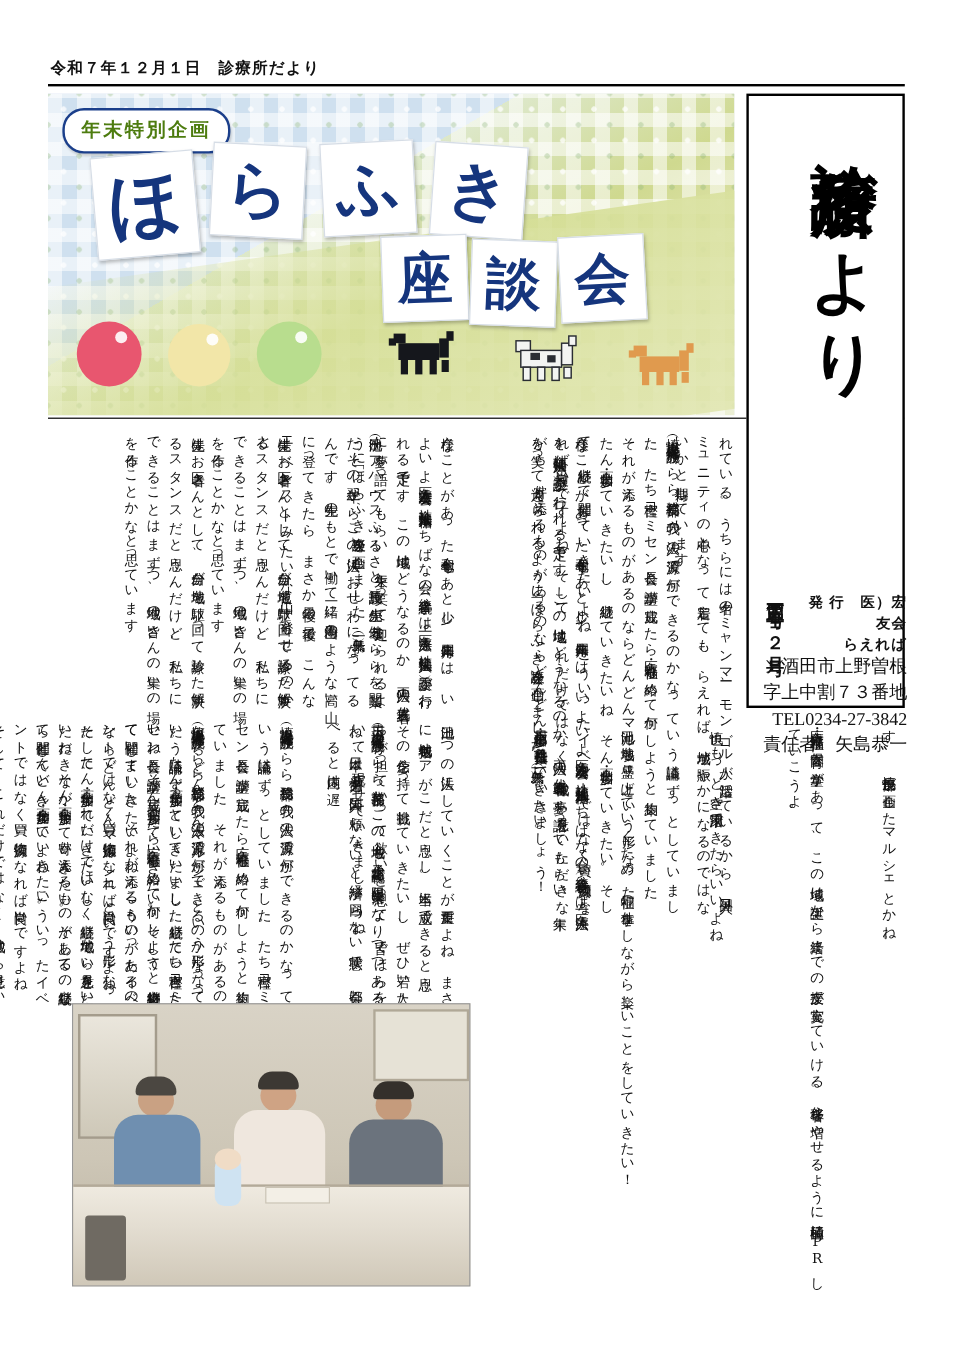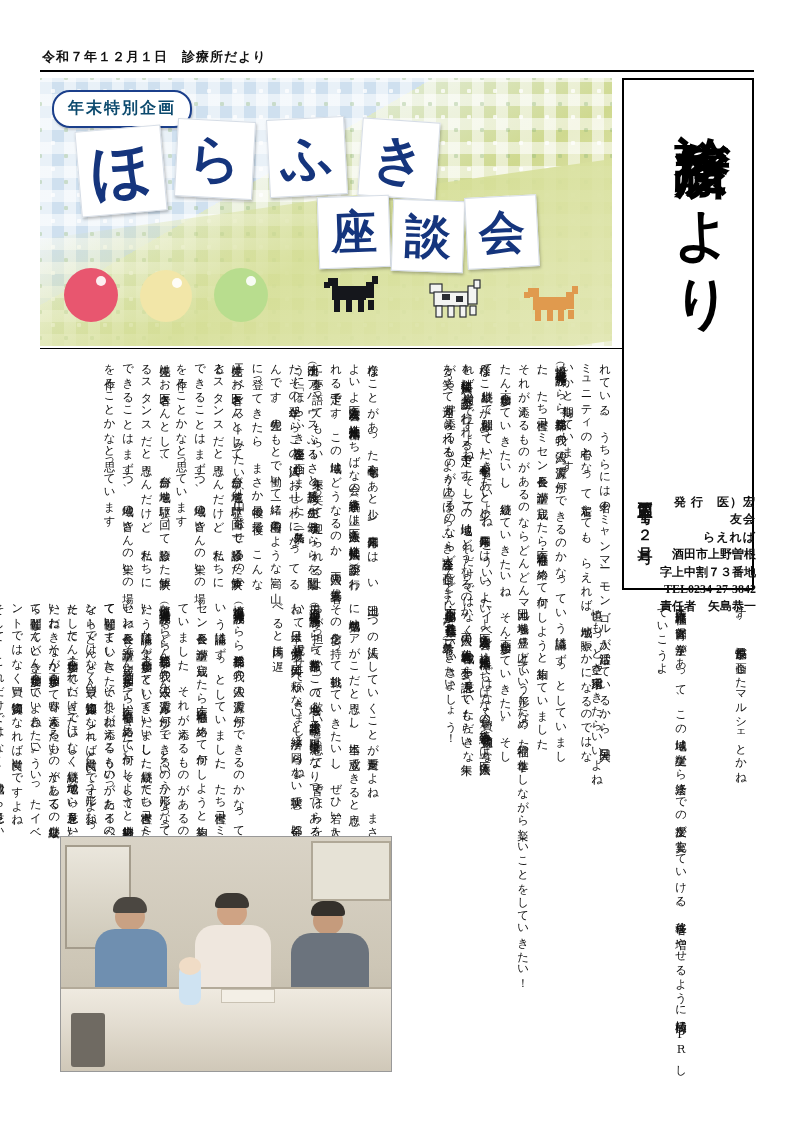--- a/index.html
+++ b/index.html
@@ -82,21 +82,21 @@
     position: absolute;
     left: 622px;
     top: 494px;
     width: 134px;
     text-align: right;
     font-size: 11px;
     line-height: 1.45;
   }
   .publisher .line1 { font-size: 12px; font-weight: bold; letter-spacing: 1px; padding-left: 40px;}
   .publisher .line2 { font-size: 12px; font-weight: bold; letter-spacing: 1px;}
-  .publisher .small { font-size: 12px; font-weight: bold; }
+  .publisher .small { font-size: 15px; }
 
   
   .hero {
     position: absolute;
     left: 40px;
     top: 78px;
     width: 572px;
     height: 268px;
     overflow: hidden;
     background: #e9eef4;
@@ -127,21 +127,21 @@
   }
 
   .badge-year {
     position: absolute;
     left: 52px;
     top: 90px;
     padding: 6px 14px 7px 14px;
     background: #ffffff;
     border: 2px solid #1b3f8b;
     border-radius: 18px;
-    color: #0c4a6e;
+    color: #4d7c0f;
     font-size: 16px;
     font-weight: bold;
     letter-spacing: 2px;
     box-shadow: 1px 2px 2px rgba(0,0,0,0.18);
   }
 
   .tile {
     position: absolute;
     background: #ffffff;
     border: 1px solid #d6dde6;

